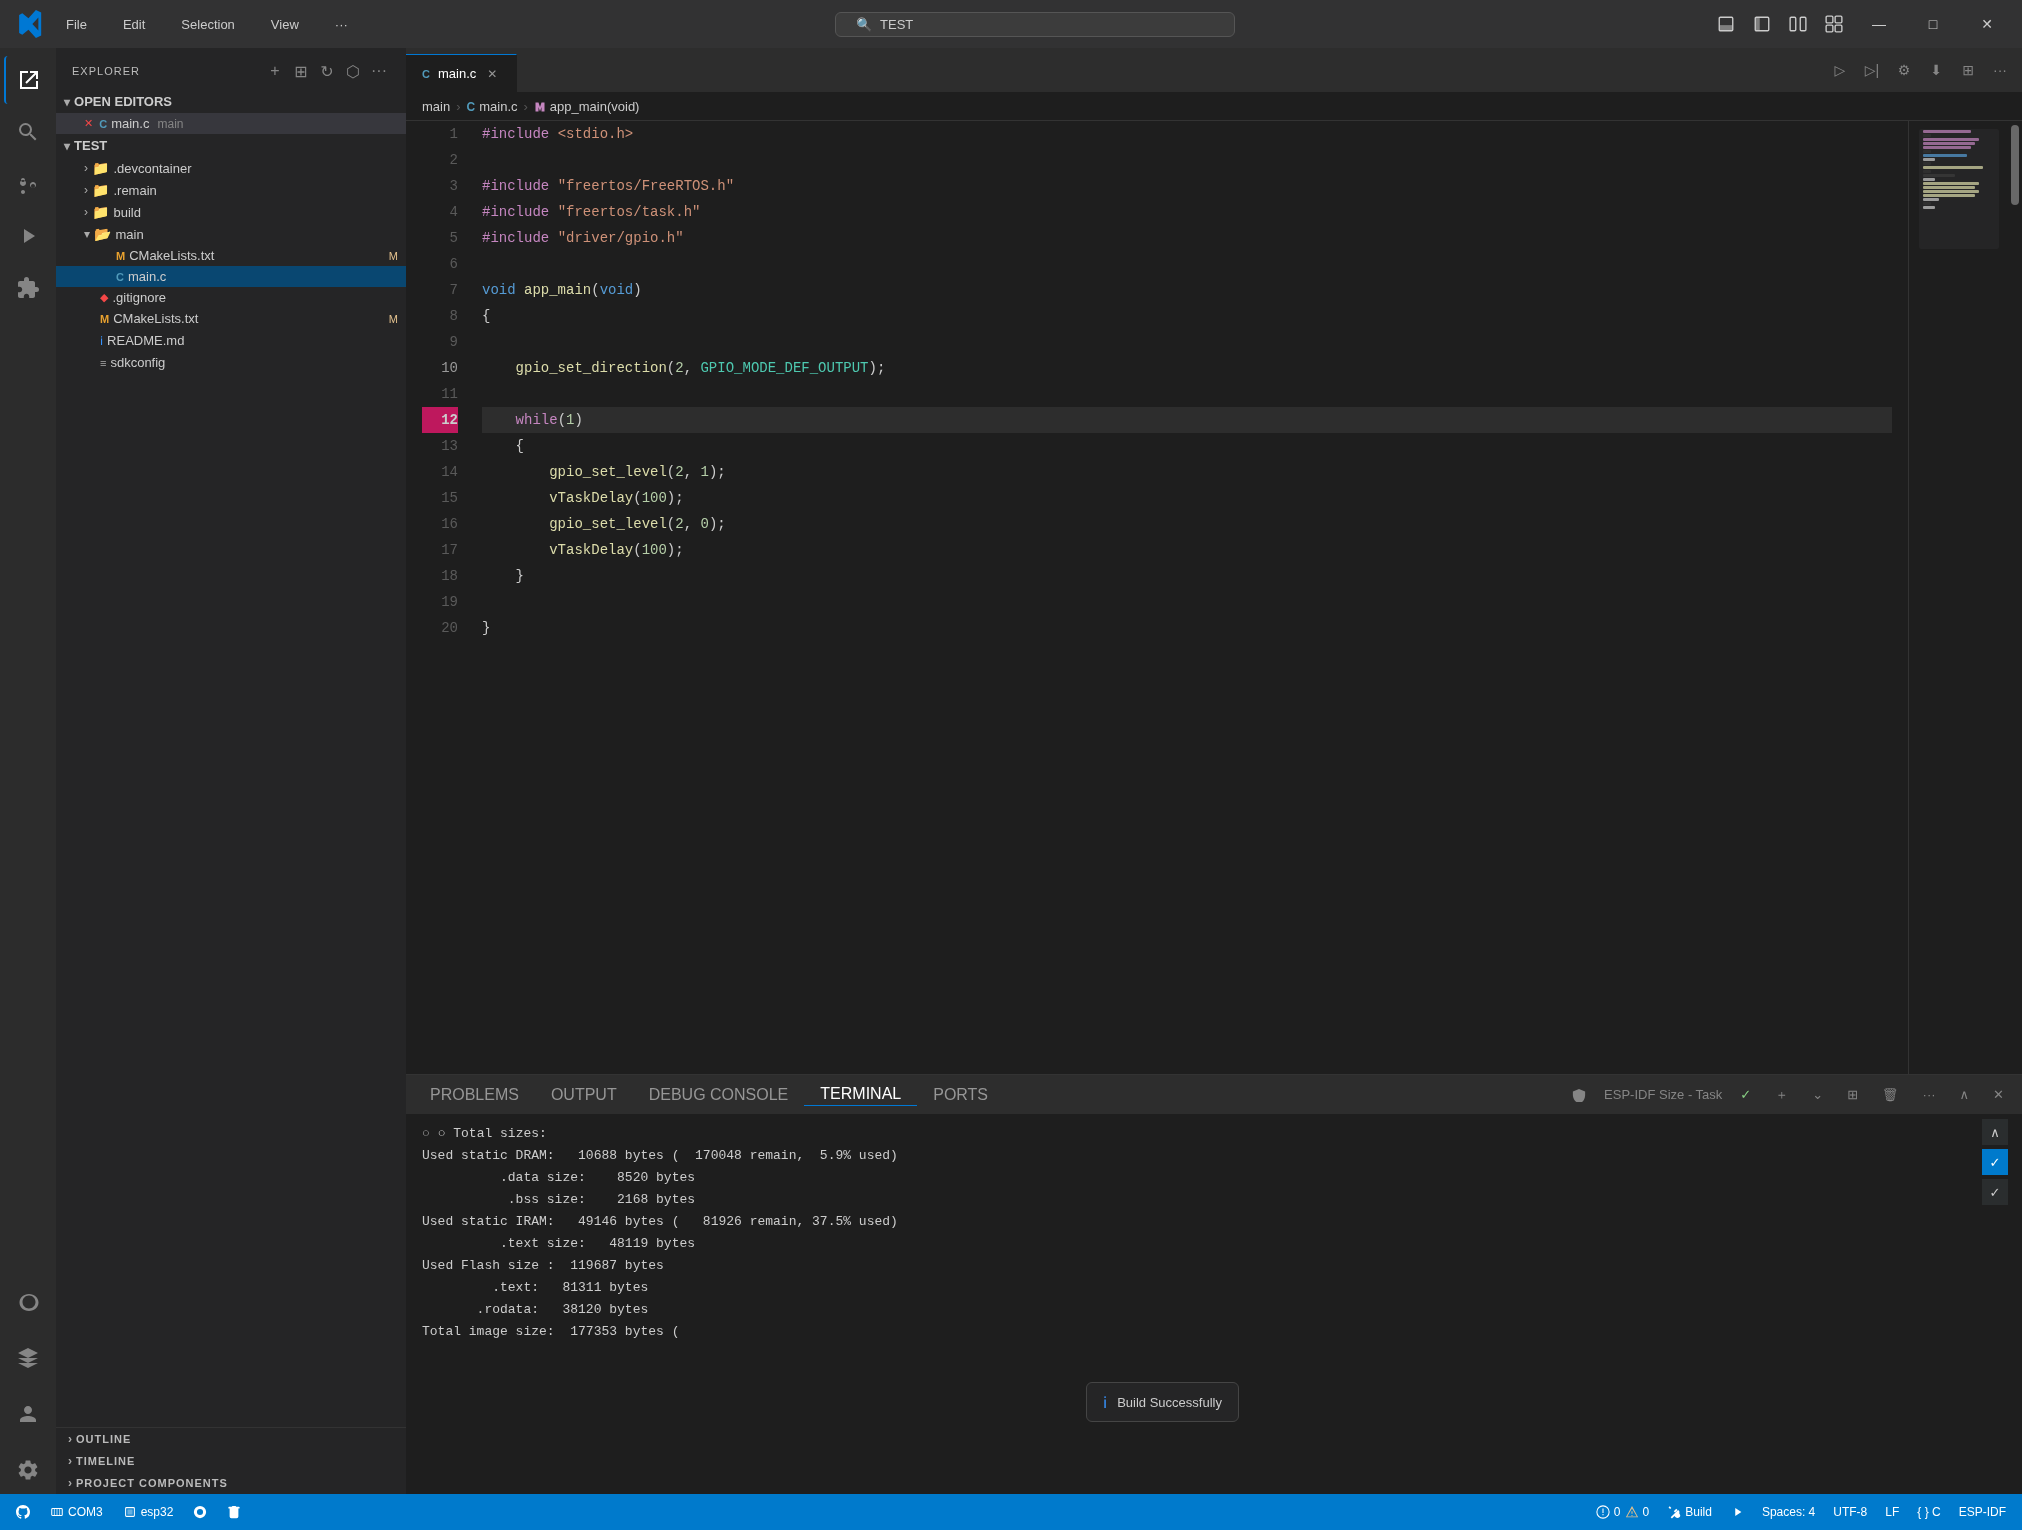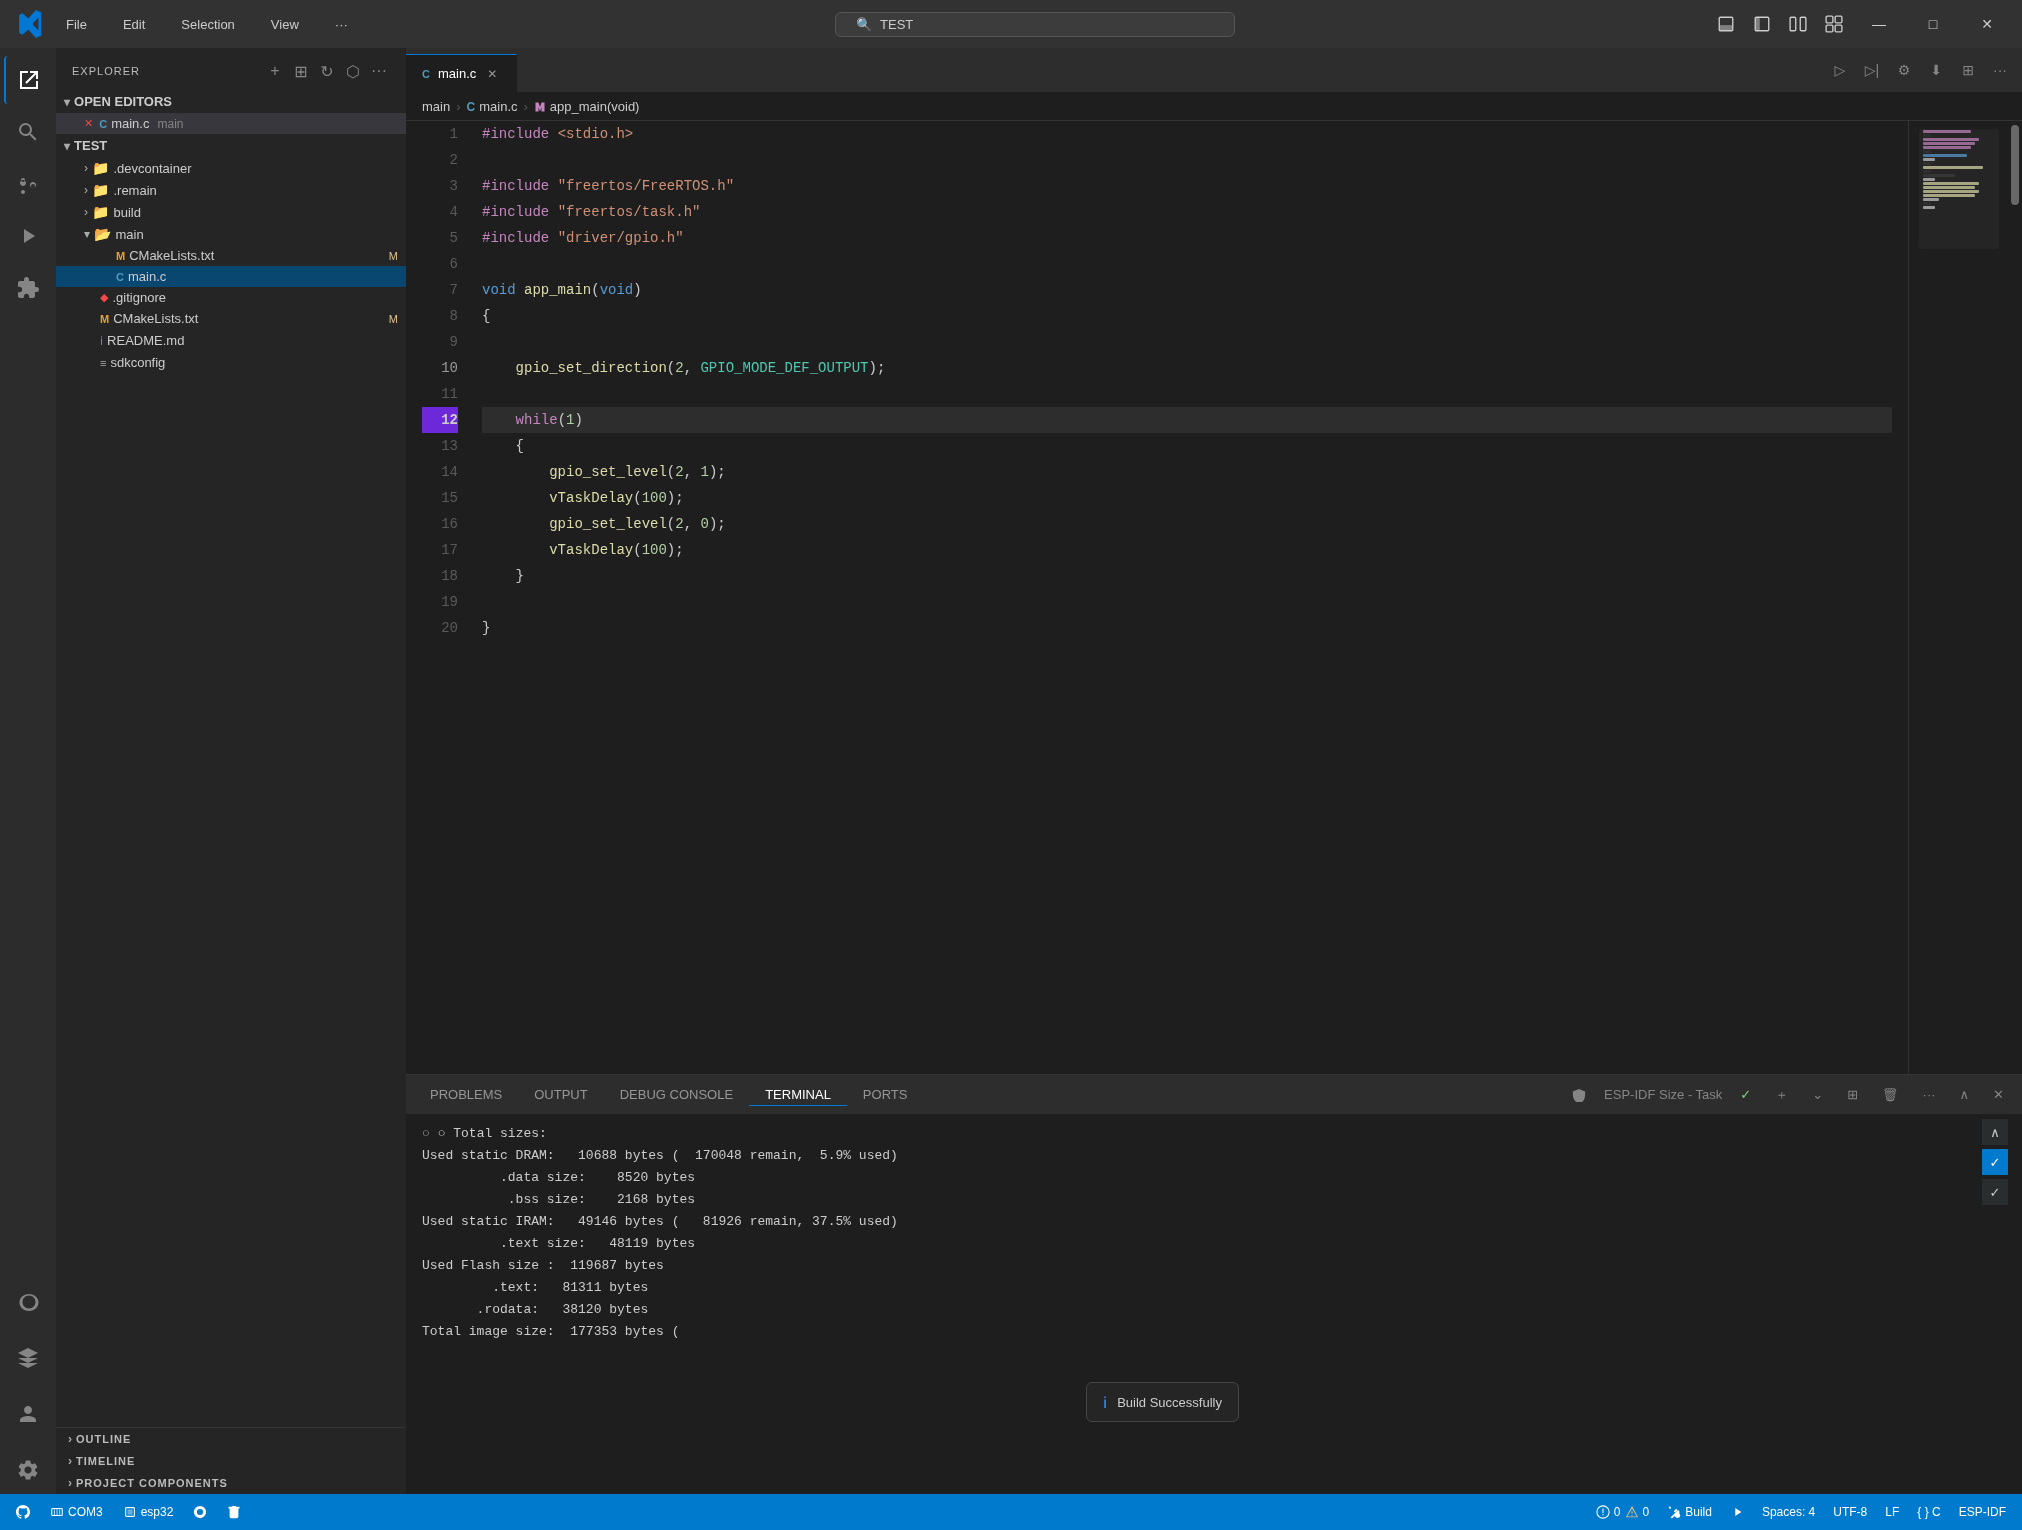--- a/index.html
+++ b/index.html
@@ -351,21 +351,21 @@
       padding: 0 8px;
       gap: 0;
       border-bottom: 1px solid #1e1e1e;
     }
     .panel-tab {
       padding: 0 16px;
       height: 23px;
       display: flex;
       align-items: center;
       cursor: pointer;
-      font-size: 13px;
+      font-size: 16px;
       color: #969696;
       text-align: center;
     }
     .panel-tab.active {
       color: #fff;
       border-bottom: 1px solid #0078d4;
     }
 
     .panel-tab-actions {
       margin-left: auto;
@@ -706,21 +706,21 @@
             <div>2</div>
             <div>3</div>
             <div>4</div>
             <div>5</div>
           <div>6</div>
             <div>7</div>
             <div>8</div>
             <div>9</div>
             <div style="color:#999">10</div>
           <div>11</div>
-            <div style="background:#6d28d9;color:#ccc;font-weight:bold">12</div>
+            <div style="background:#be185d;color:#ccc;font-weight:bold">12</div>
           <div>13</div>
             <div>14</div>
             <div>15</div>
             <div>16</div>
             <div>17</div>
           <div>18</div>
             <div>19</div>
             <div>20</div>
         </div>
         <div class="code-lines">

